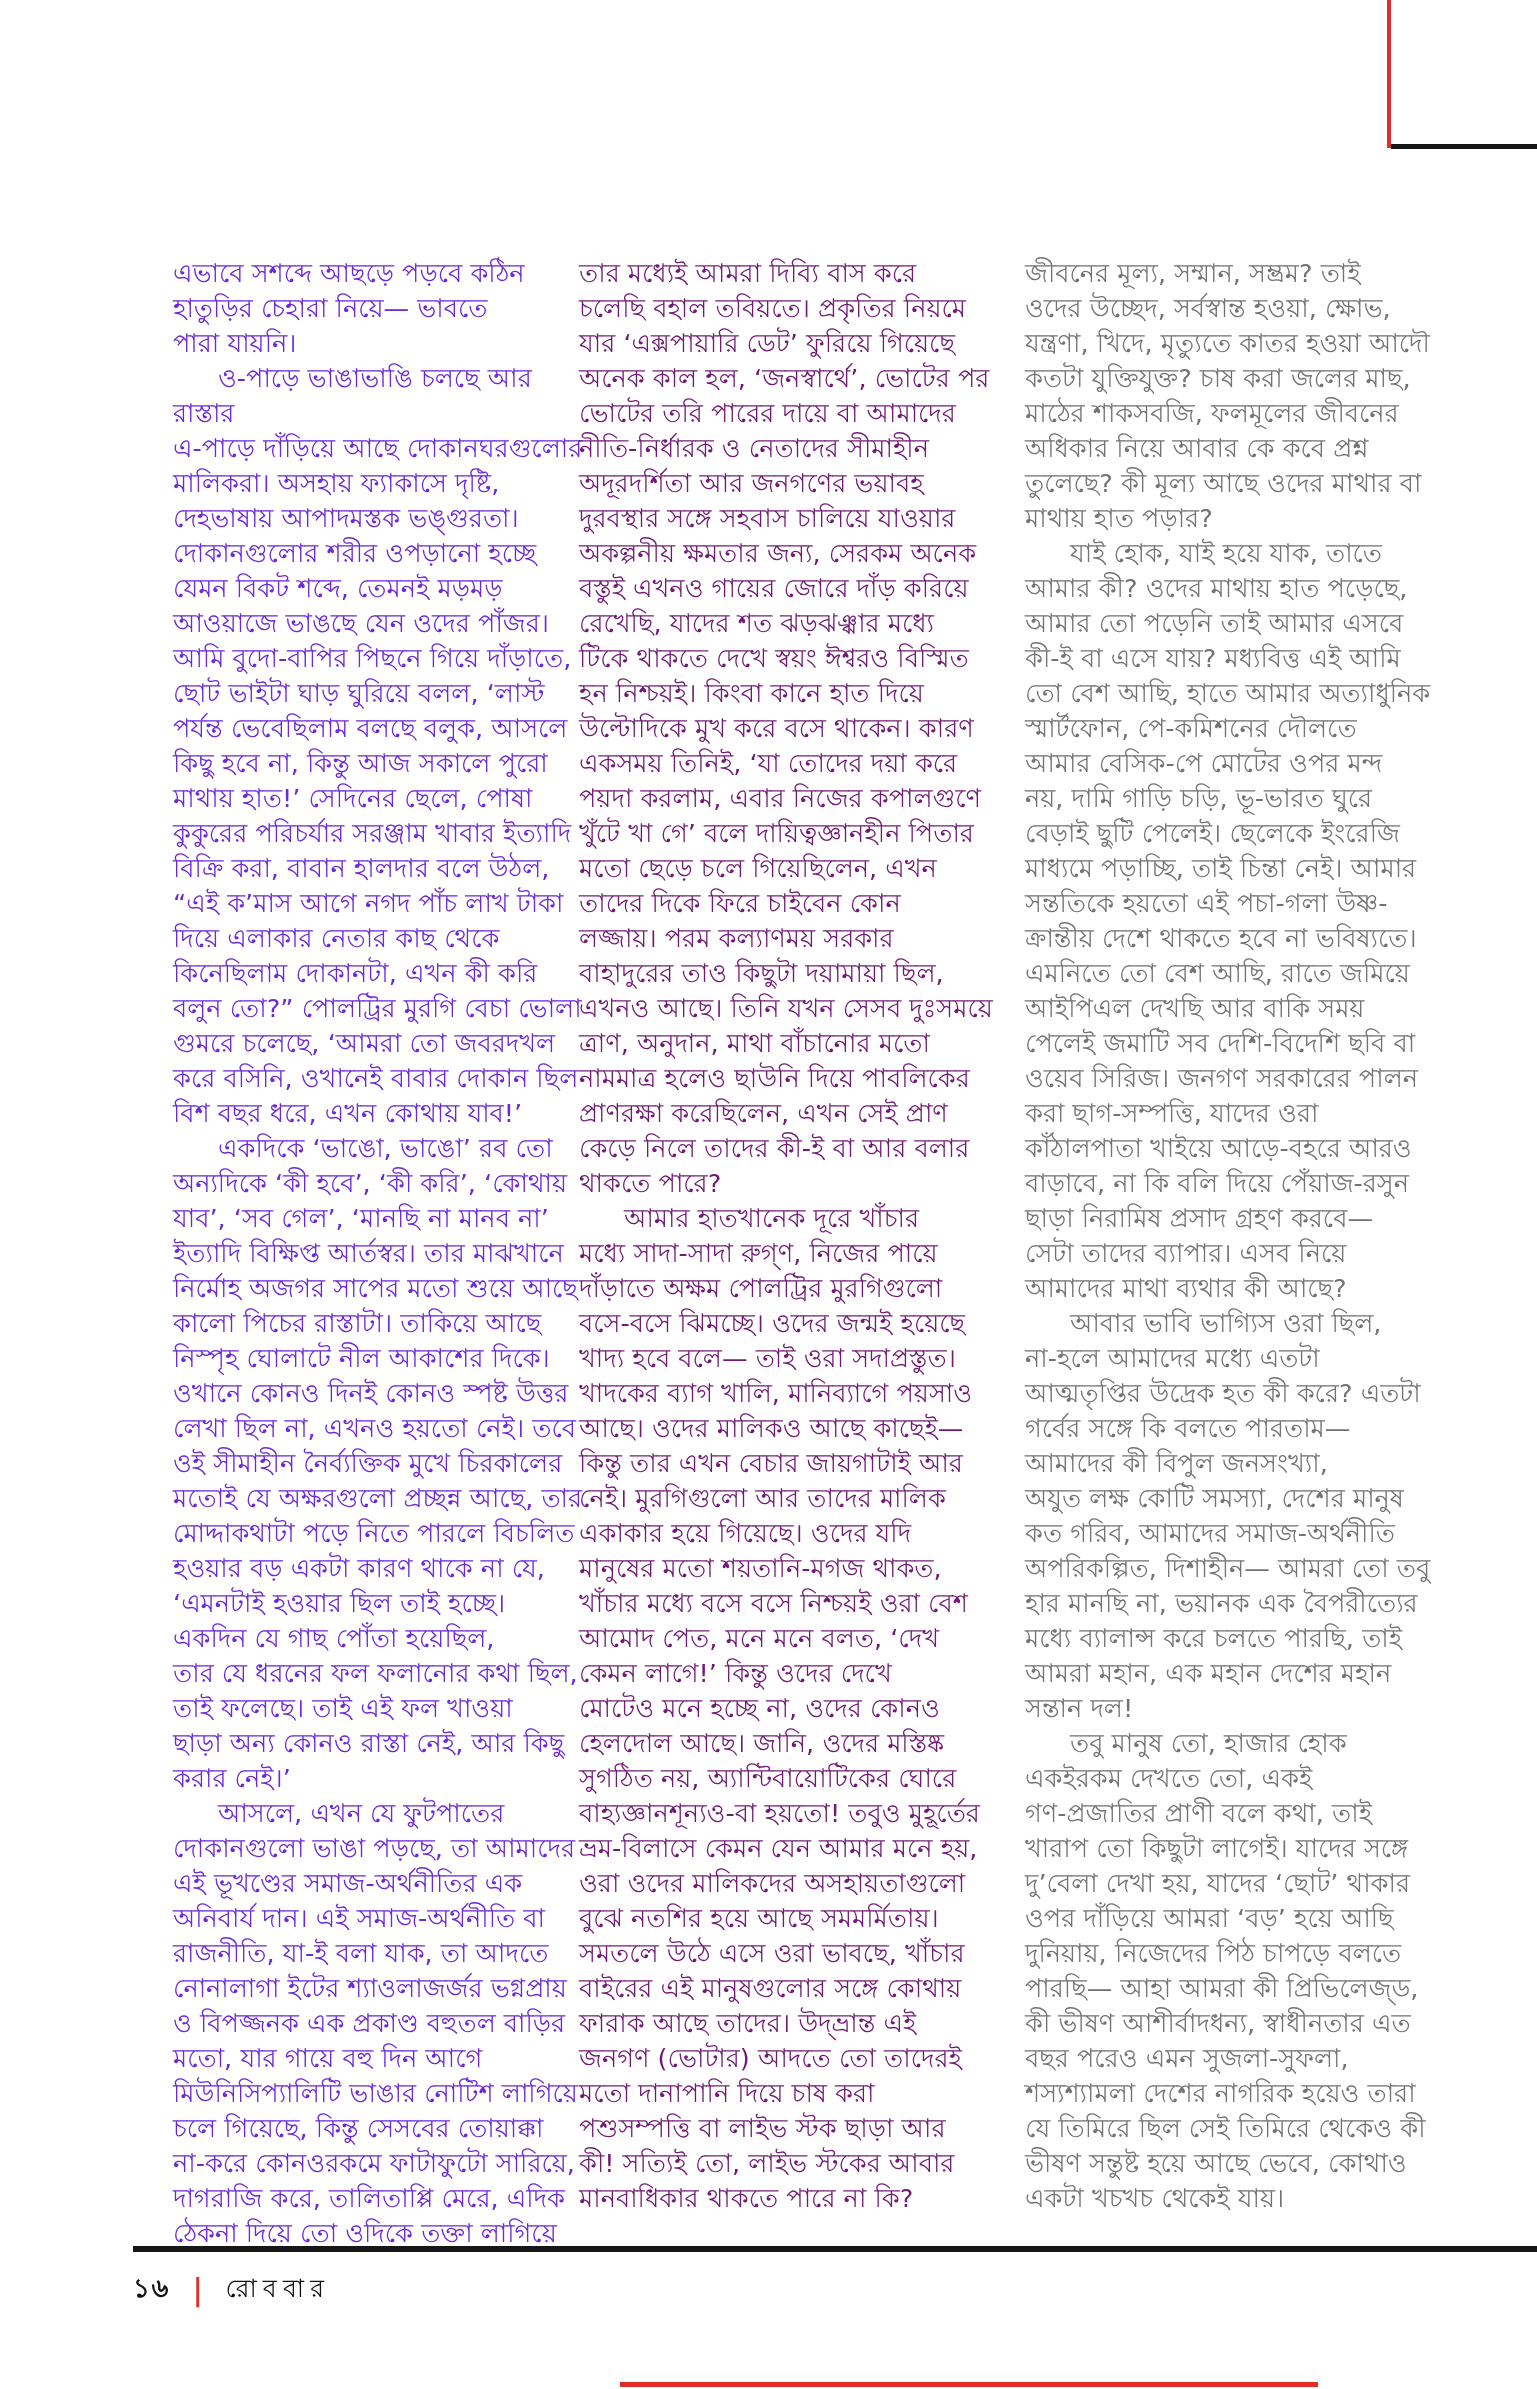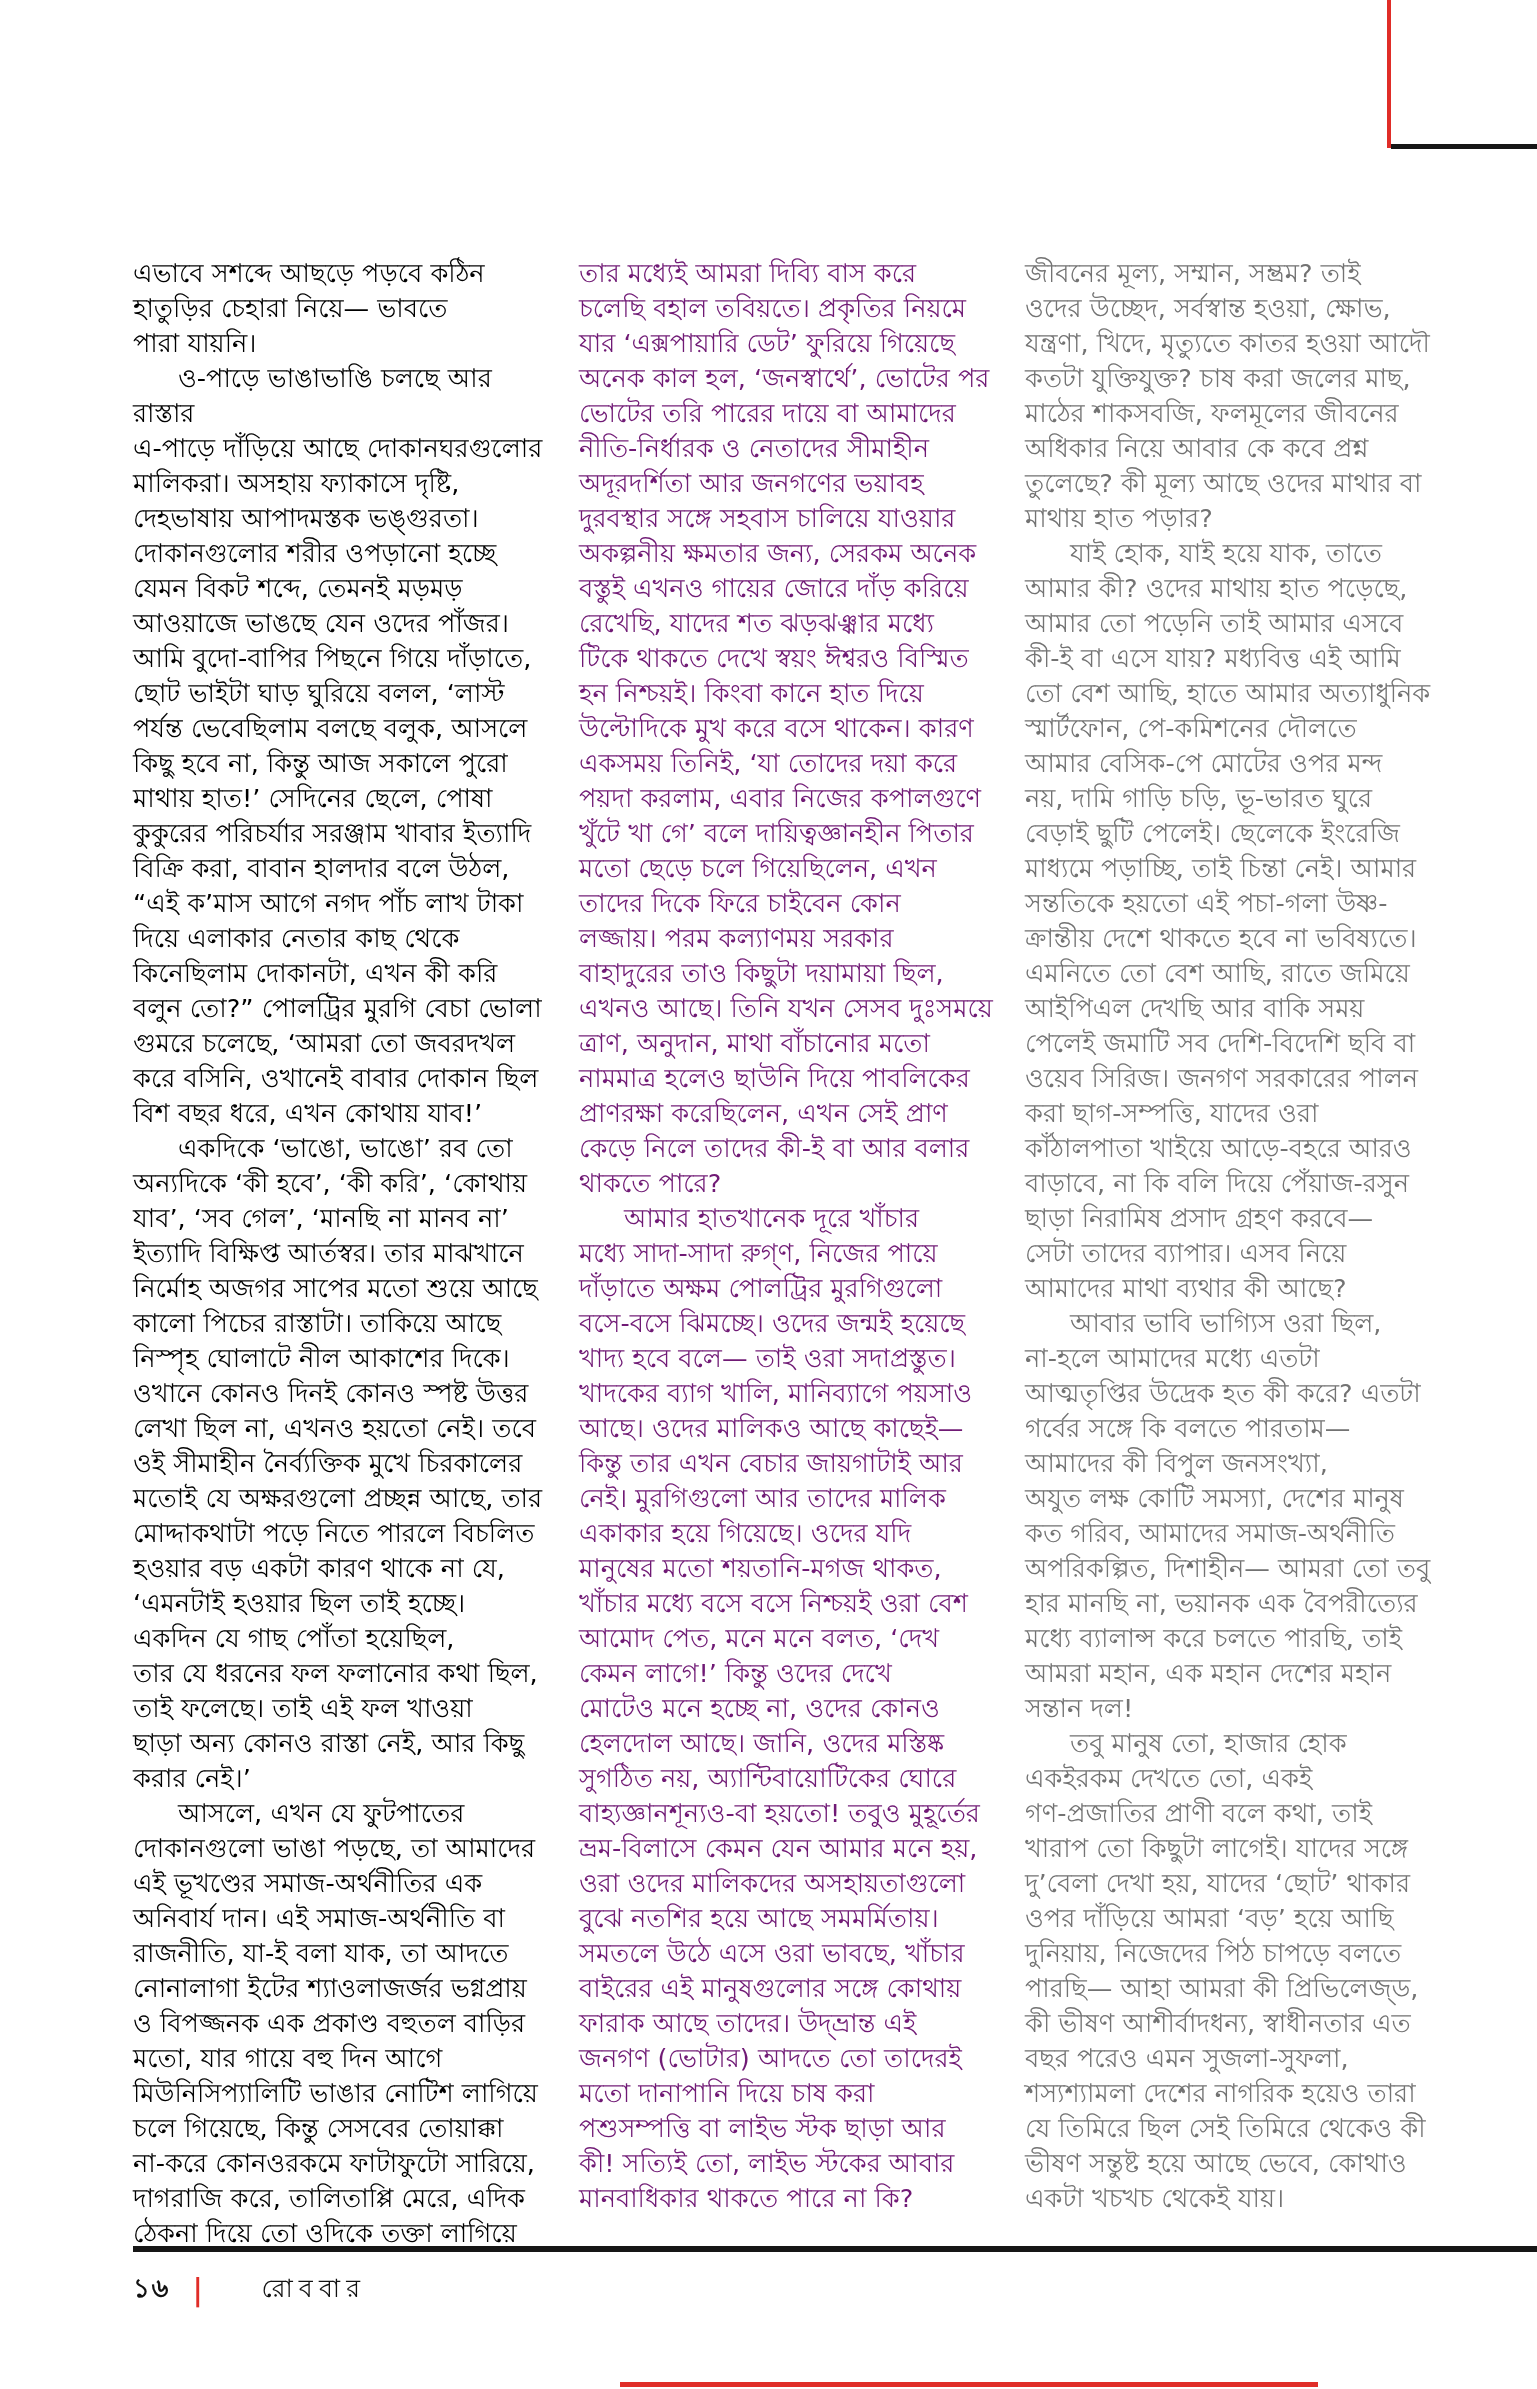--- a/index.html
+++ b/index.html
@@ -34,31 +34,31 @@
   .bottom-line{
     position:absolute;left:620px;top:2382px;width:698px;height:4.7px;
   }
   .footer{
     position:absolute;left:133px;top:2268px;
     display:flex;align-items:center;gap:23px;
     color:#111111;
   }
   .footer .page-num{font-size:26px;font-weight:bold;letter-spacing:1.6px;}
   .footer .sep{font-size:26px;font-weight:bold;transform:scaleY(1.15);}
-  .footer .pub{font-size:25px;letter-spacing:6.2px;margin-left:36px;}
+  .footer .pub{font-size:25px;letter-spacing:6.2px;}
 </style>
 </head>
 <body>
 
 <div class="page" style="background: rgb(255, 255, 255);">
 
   <div class="corner-mark-v" style="background: rgb(224, 45, 40);"></div>
   <div class="corner-mark-h" style="background: rgb(22, 22, 22);"></div>
 
-  <div class="col col-1" style="color: #000000;">
+  <div class="col col-1" style="color: #6d28d9; margin-left: 40px;">
       <p class="para">এভাবে সশব্দে আছড়ে পড়বে কঠিন
 হাতুড়ির চেহারা নিয়ে— ভাবতে
 পারা যায়নি।</p>
       <p class="para indent">ও-পাড়ে ভাঙাভাঙি চলছে আর রাস্তার
 এ-পাড়ে দাঁড়িয়ে আছে দোকানঘরগুলোর
 মালিকরা। অসহায় ফ্যাকাসে দৃষ্টি,
 দেহভাষায় আপাদমস্তক ভঙ্গুরতা।
 দোকানগুলোর শরীর ওপড়ানো হচ্ছে
 যেমন বিকট শব্দে, তেমনই মড়মড়
 আওয়াজে ভাঙছে যেন ওদের পাঁজর।

